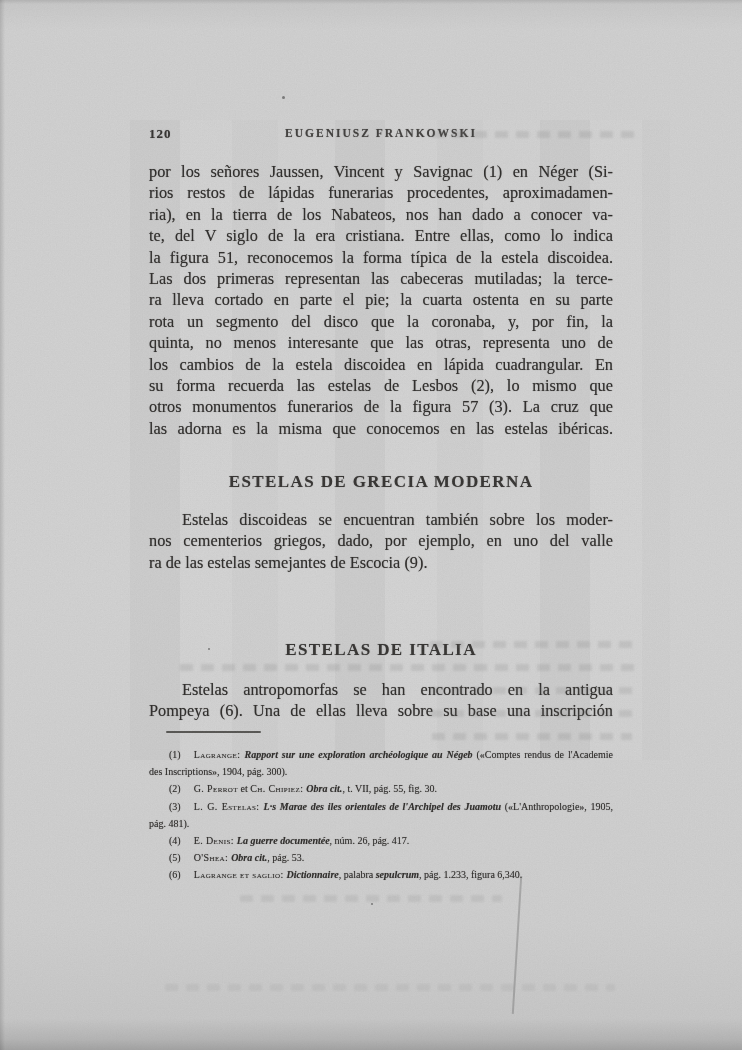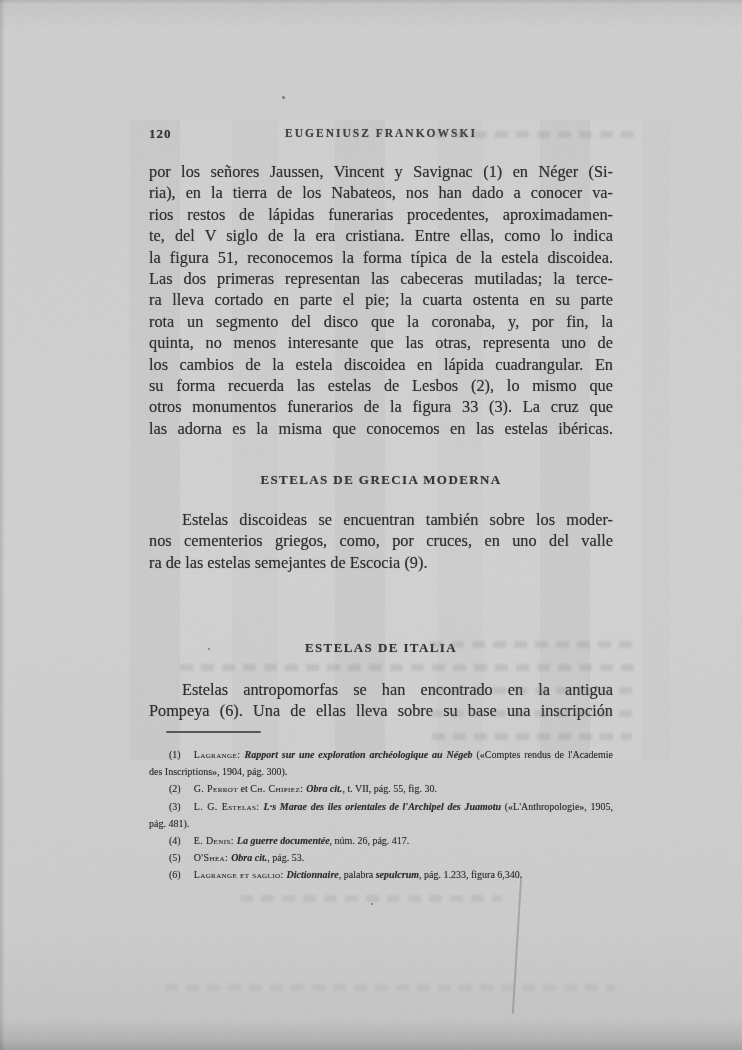--- a/index.html
+++ b/index.html
@@ -44,21 +44,21 @@
   .para{position:absolute;left:0;right:0;font-size:16.3px;line-height:21.4px;
     text-shadow:0 0 .9px rgba(38,36,34,.55);}          
   .text-block{position:absolute;left:149px;top:126px;width:464px;}
 
   .line{text-align:justify;text-align-last:justify;white-space:normal;}
   .line.last{text-align-last:left;}
   .line.ind{text-indent:33px;}
 
   .sec-heading{
     position:absolute;left:0;right:0;text-align:center;
-    font-size:13px;font-weight:bold;letter-spacing:1.4px;color:#2e2c2a;
+    font-size:17px;font-weight:bold;letter-spacing:1.4px;color:#2e2c2a;
     text-shadow:0 0 1px rgba(50,50,50,.5);
   }
 
   .fn-rule{position:absolute;height:2px;background:#3b3936;opacity:.85;border-radius:1px;}
 
   .footnotes{position:absolute;font-size:10px;line-height:17.2px;
     text-shadow:0 0 .8px rgba(38,36,34,.5);}
   .footnote{text-align:justify;text-indent:20px;}
   .fn-num{margin-right:13px;}
   .sc{font-variant:small-caps;letter-spacing:.4px;}
@@ -85,39 +85,39 @@
 
   <div class="column header-row" style="position:absolute;top:126px;">
     <span class="page-number">120</span>
     <span class="running-header">EUGENIUSZ FRANKOWSKI</span>
   </div>
 
   <div class="text-block">
 
     <div class="para" style="top:35px;">
         <div class="line">por los señores Jaussen, Vincent y Savignac (1) en Néger (Si-</div>
+        <div class="line">rios restos de lápidas funerarias procedentes, aproximadamen-</div>
         <div class="line">ria),  en la tierra de los Nabateos, nos han dado a conocer  va-</div>
-        <div class="line">rios restos de lápidas funerarias procedentes, aproximadamen-</div>
         <div class="line">te, del V siglo de la era cristiana.  Entre ellas, como  lo  indica</div>
         <div class="line">la figura 51, reconocemos la forma típica de la estela discoidea.</div>
         <div class="line">Las dos primeras representan las cabeceras mutiladas; la terce-</div>
         <div class="line">ra lleva cortado en parte el pie; la cuarta ostenta en su parte</div>
         <div class="line">rota un segmento del disco que la coronaba, y, por fin, la</div>
         <div class="line">quinta, no menos interesante que las otras, representa uno de</div>
         <div class="line">los cambios de la estela discoidea en lápida cuadrangular. En</div>
         <div class="line">su forma recuerda las estelas de Lesbos (2), lo mismo que</div>
-        <div class="line">otros monumentos funerarios de la figura 33 (3). La cruz que</div>
+        <div class="line">otros monumentos funerarios de la figura 57 (3). La cruz que</div>
         <div class="line">las adorna es la misma que conocemos en las estelas ibéricas.</div>
       </div>
 
     <div class="sec-heading" style="top:346px;">ESTELAS DE GRECIA MODERNA</div>
 
     <div class="para" style="top:383px;">
         <div class="line ind">Estelas discoideas se encuentran también sobre los moder-</div>
-        <div class="line">nos cementerios griegos, como, por cruces, en uno del valle</div>
+        <div class="line">nos cementerios griegos, dado, por ejemplo, en uno del valle</div>
         <div class="line last">ra de las estelas semejantes de Escocia (9).</div>
       </div>
 
     <div class="sec-heading" style="top:514px;">ESTELAS DE ITALIA</div>
 
     <div class="para" style="top:553px;">
         <div class="line ind">Estelas antropomorfas se han encontrado en la antigua</div>
         <div class="line">Pompeya (6). Una de ellas lleva sobre su base una inscripción</div>
       </div>
 

